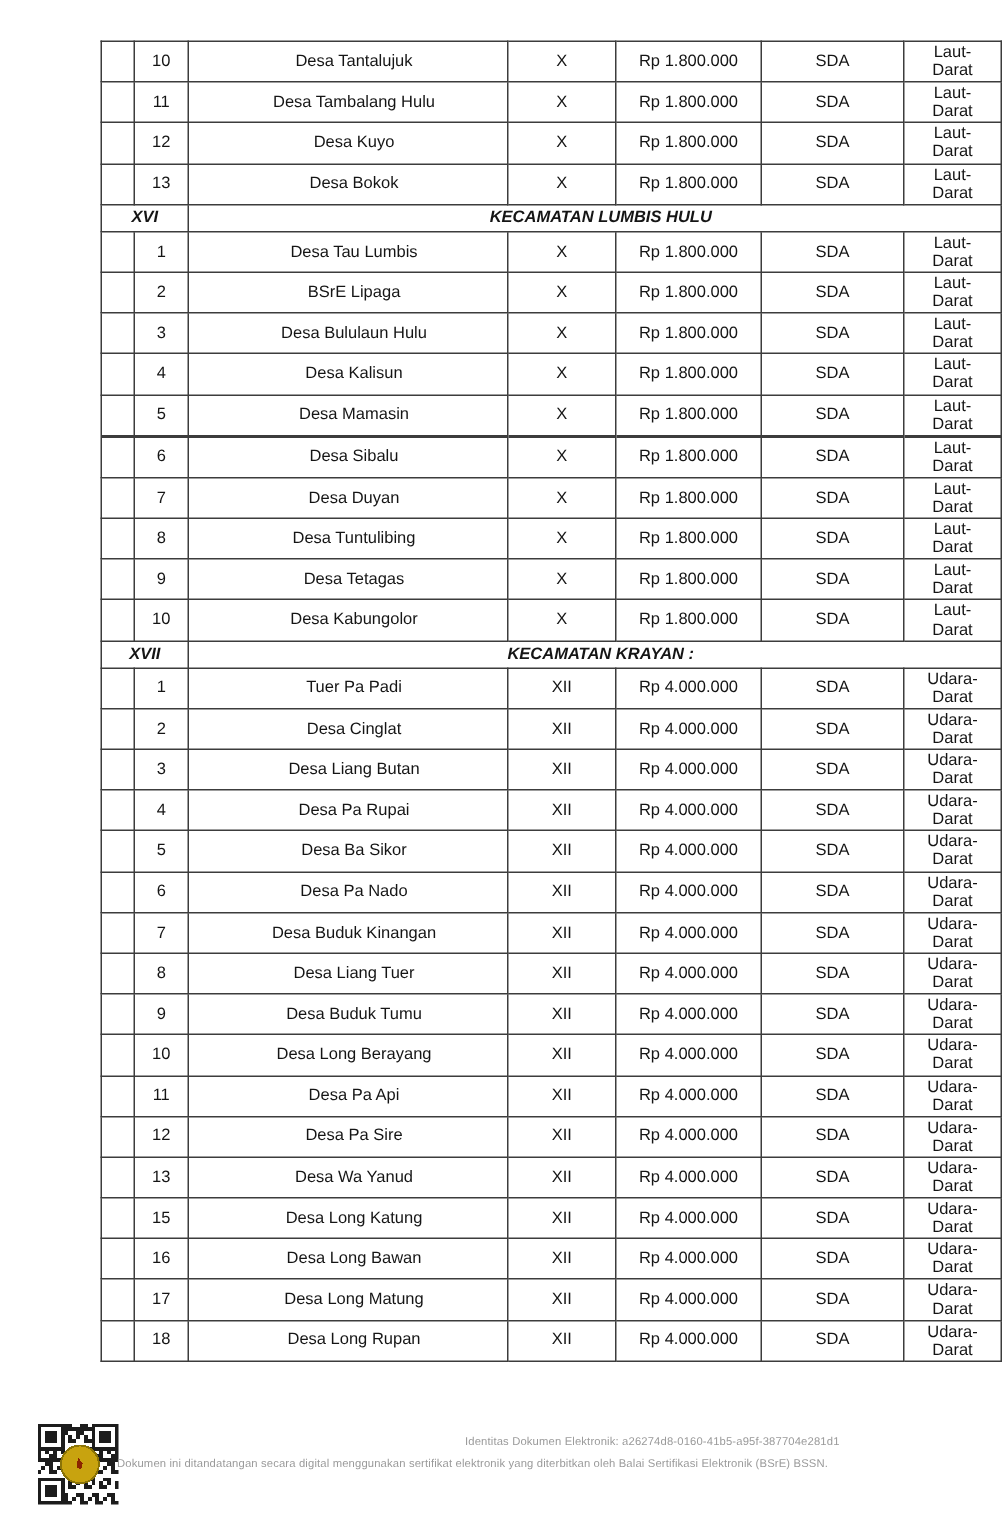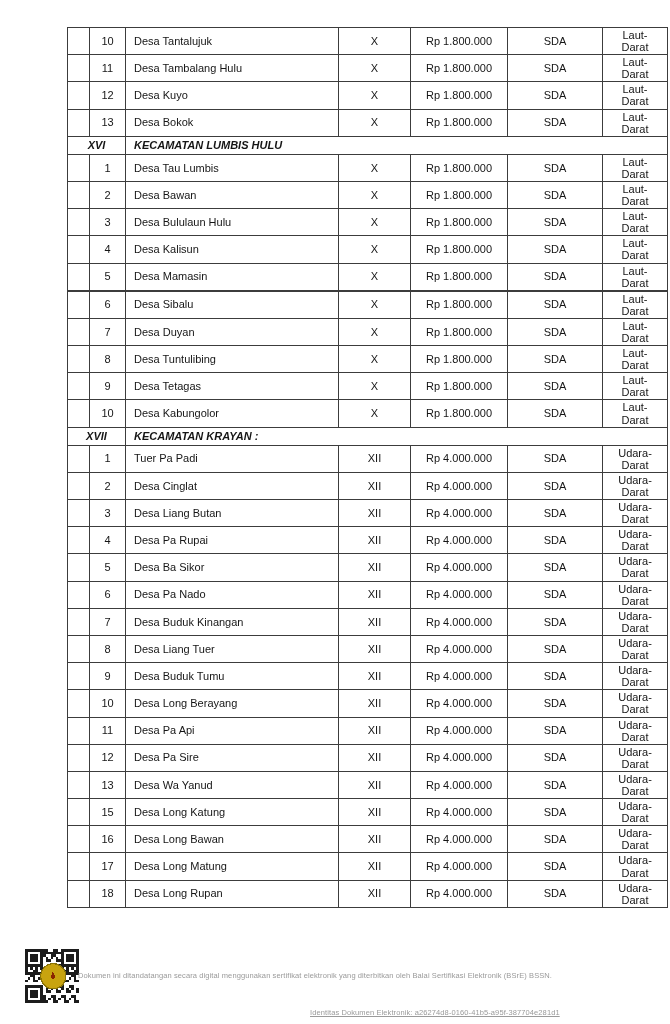--- a/index.html
+++ b/index.html
@@ -27,34 +27,34 @@
     vertical-align: middle;
     line-height: 1.15;
     overflow: hidden;
     white-space: nowrap;
   }
   tr.data-row    { height: 27px; }
   tr.section-row { height: 18px; }
   tr.section-row td { font-weight: bold; font-style: italic; }
   tr.thick td { border-top-width: 2.5px; }
   .doc-table td.name,
-  .doc-table td.section-title { text-align: left; padding-left: 8px; }
+  .doc-table td.section-title { text-align: center; padding-left: 8px; }
   .doc-table td.transport {
     white-space: normal;
     padding: 1px 10px;
     line-height: 1.1;
   }
 
   .footer-line1 {
     position: absolute; left: 78px; top: 971px;
     font-size: 7.5px; color: #9a9a9a; letter-spacing: 0.1px;
   }
   .footer-line2 {
-    position: absolute; left: 310px; top: 1008px;
-    font-size: 7.5px; color: #9a9a9a; letter-spacing: 0.1px; text-decoration: underline;
+    position: absolute; left: 310px; top: 956px;
+    font-size: 7.5px; color: #9a9a9a; letter-spacing: 0.1px;
   }
   .qr {
     position: absolute; left: 25px; top: 949px;
     width: 54px; height: 54px;
   }
   .qr svg { width: 54px; height: 54px; shape-rendering: crispEdges; }
 </style>
 </head>
 <body>
 
@@ -116,21 +116,21 @@
           <td class="num">1</td>
           <td class="name">Desa Tau Lumbis</td>
           <td class="cat">X</td>
           <td class="amount">Rp 1.800.000</td>
           <td class="fund">SDA</td>
           <td class="transport">Laut-Darat</td>
         </tr>
         <tr class="data-row">
           <td class="spacer"></td>
           <td class="num">2</td>
-          <td class="name">Desa Bawan</td>
+          <td class="name">BSrE Lipaga</td>
           <td class="cat">X</td>
           <td class="amount">Rp 1.800.000</td>
           <td class="fund">SDA</td>
           <td class="transport">Laut-Darat</td>
         </tr>
         <tr class="data-row">
           <td class="spacer"></td>
           <td class="num">3</td>
           <td class="name">Desa Bululaun Hulu</td>
           <td class="cat">X</td>

